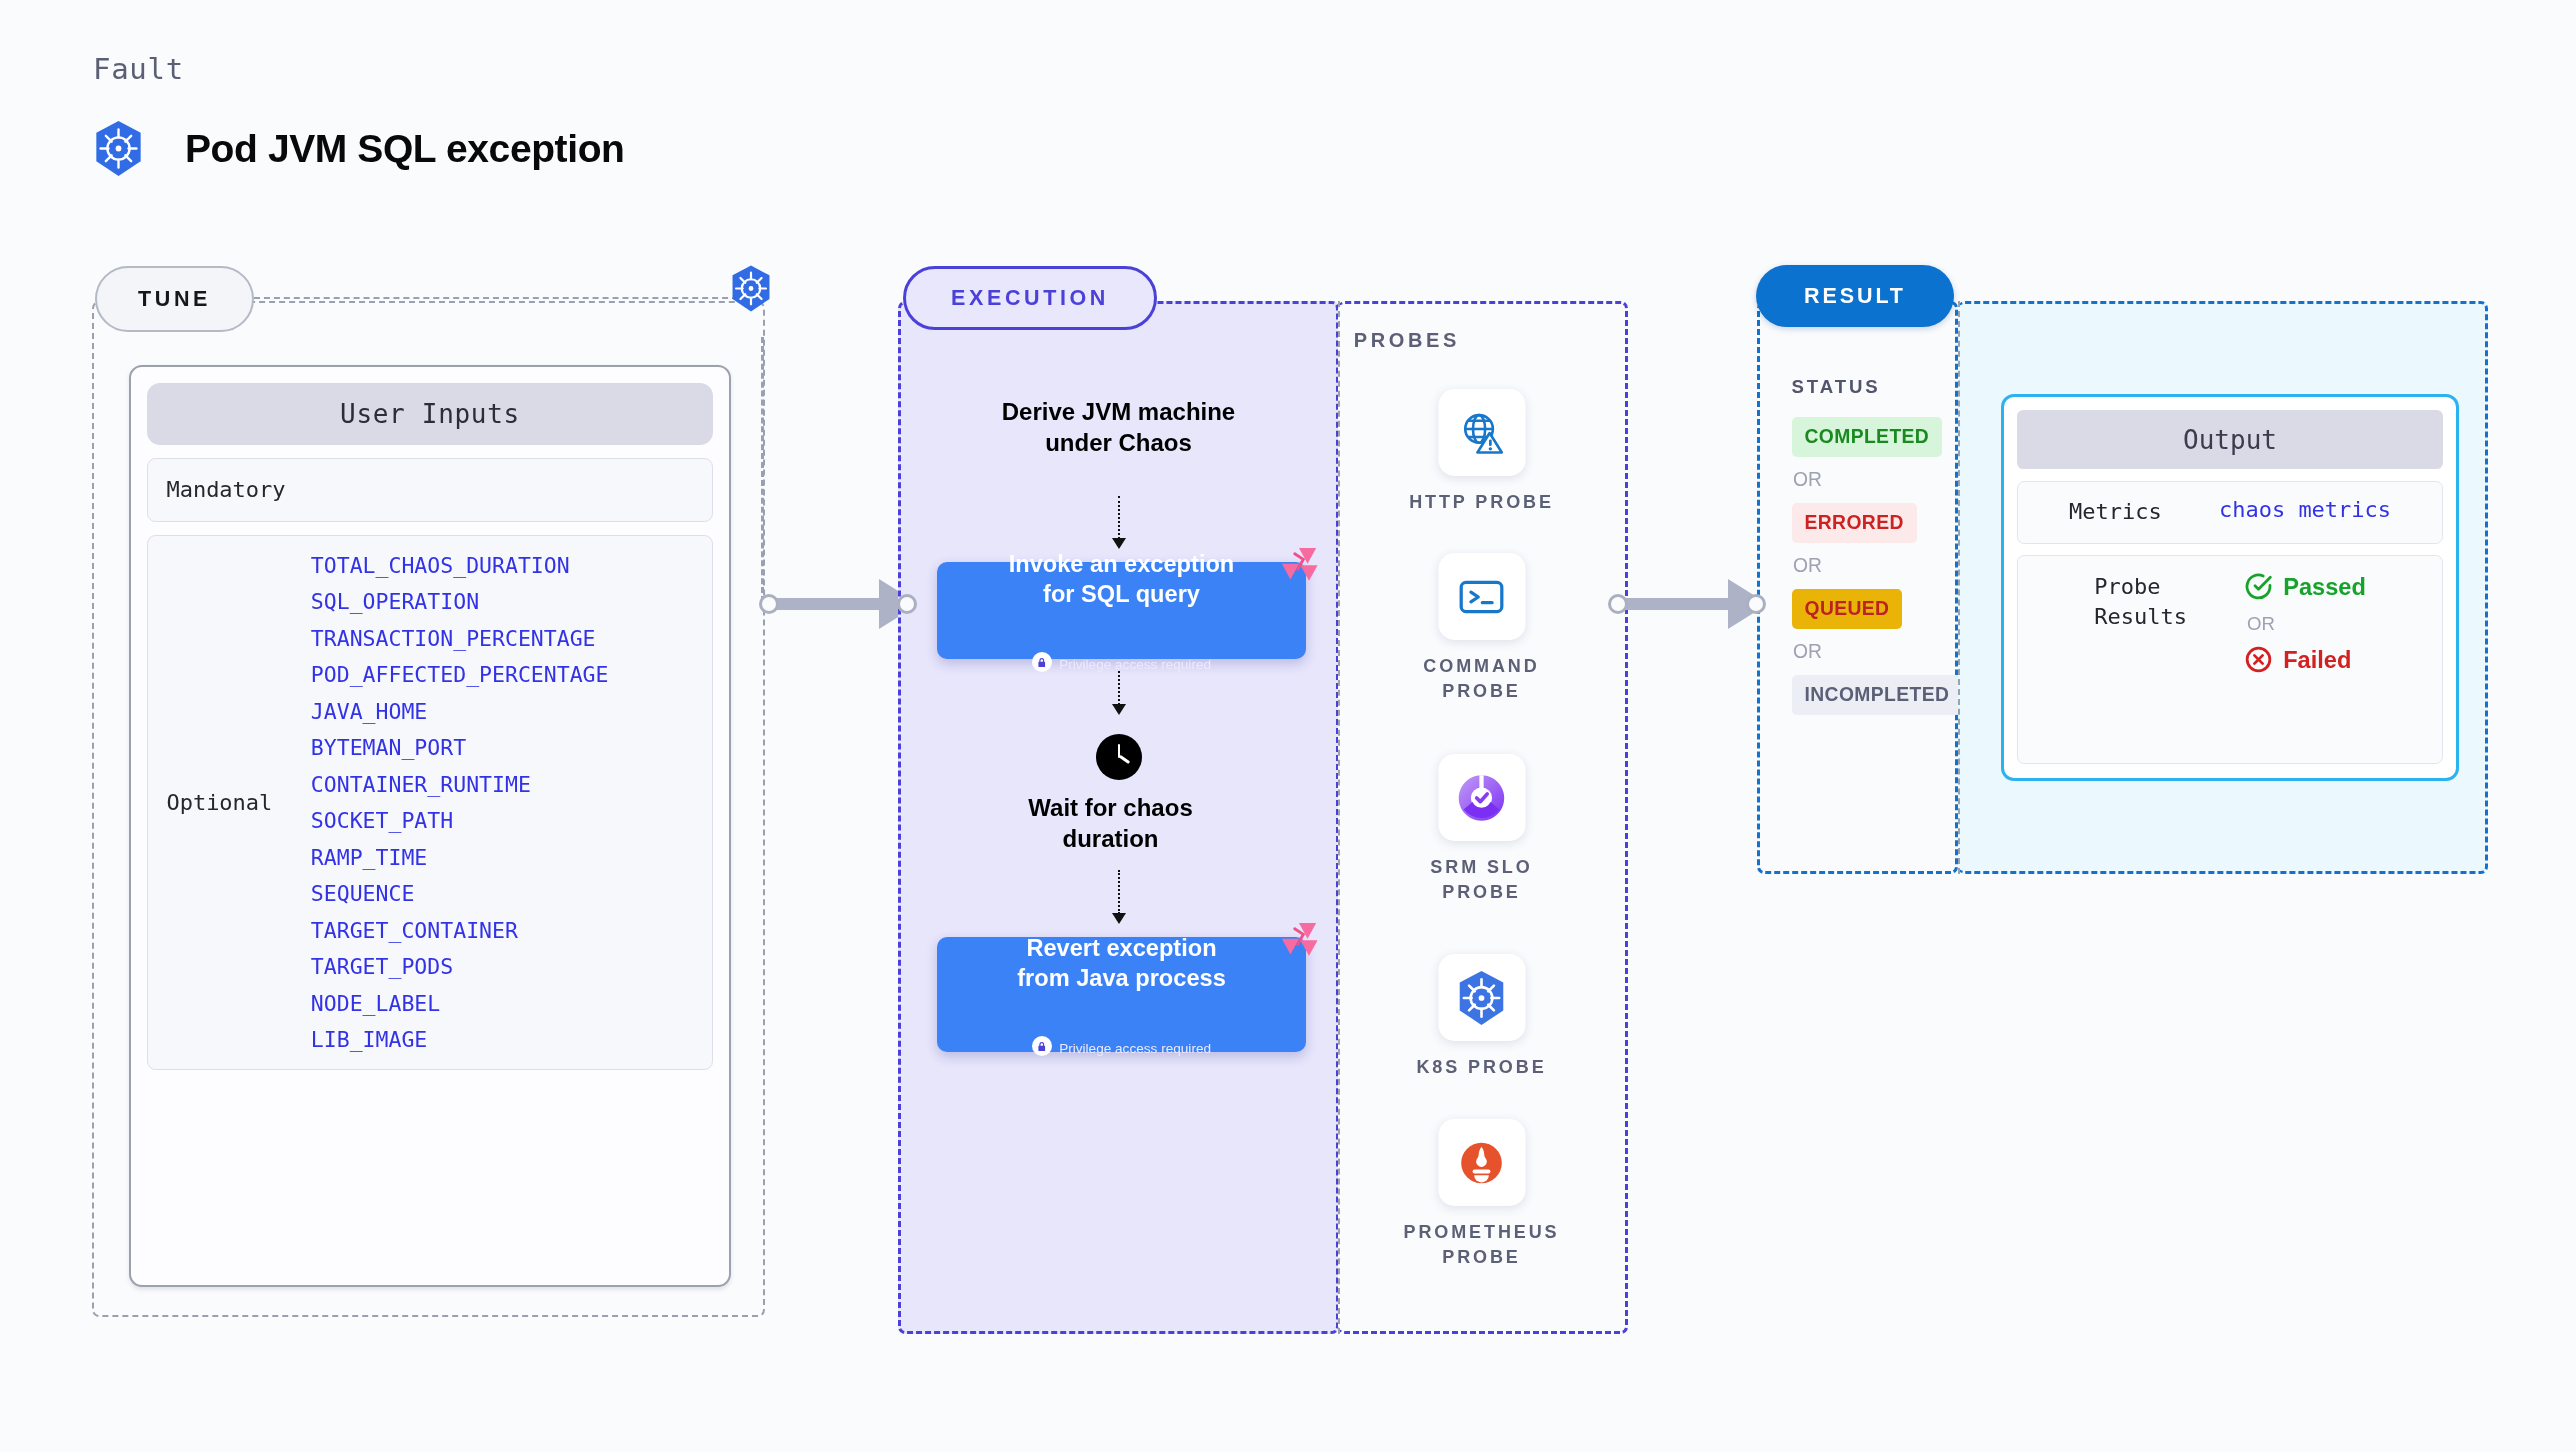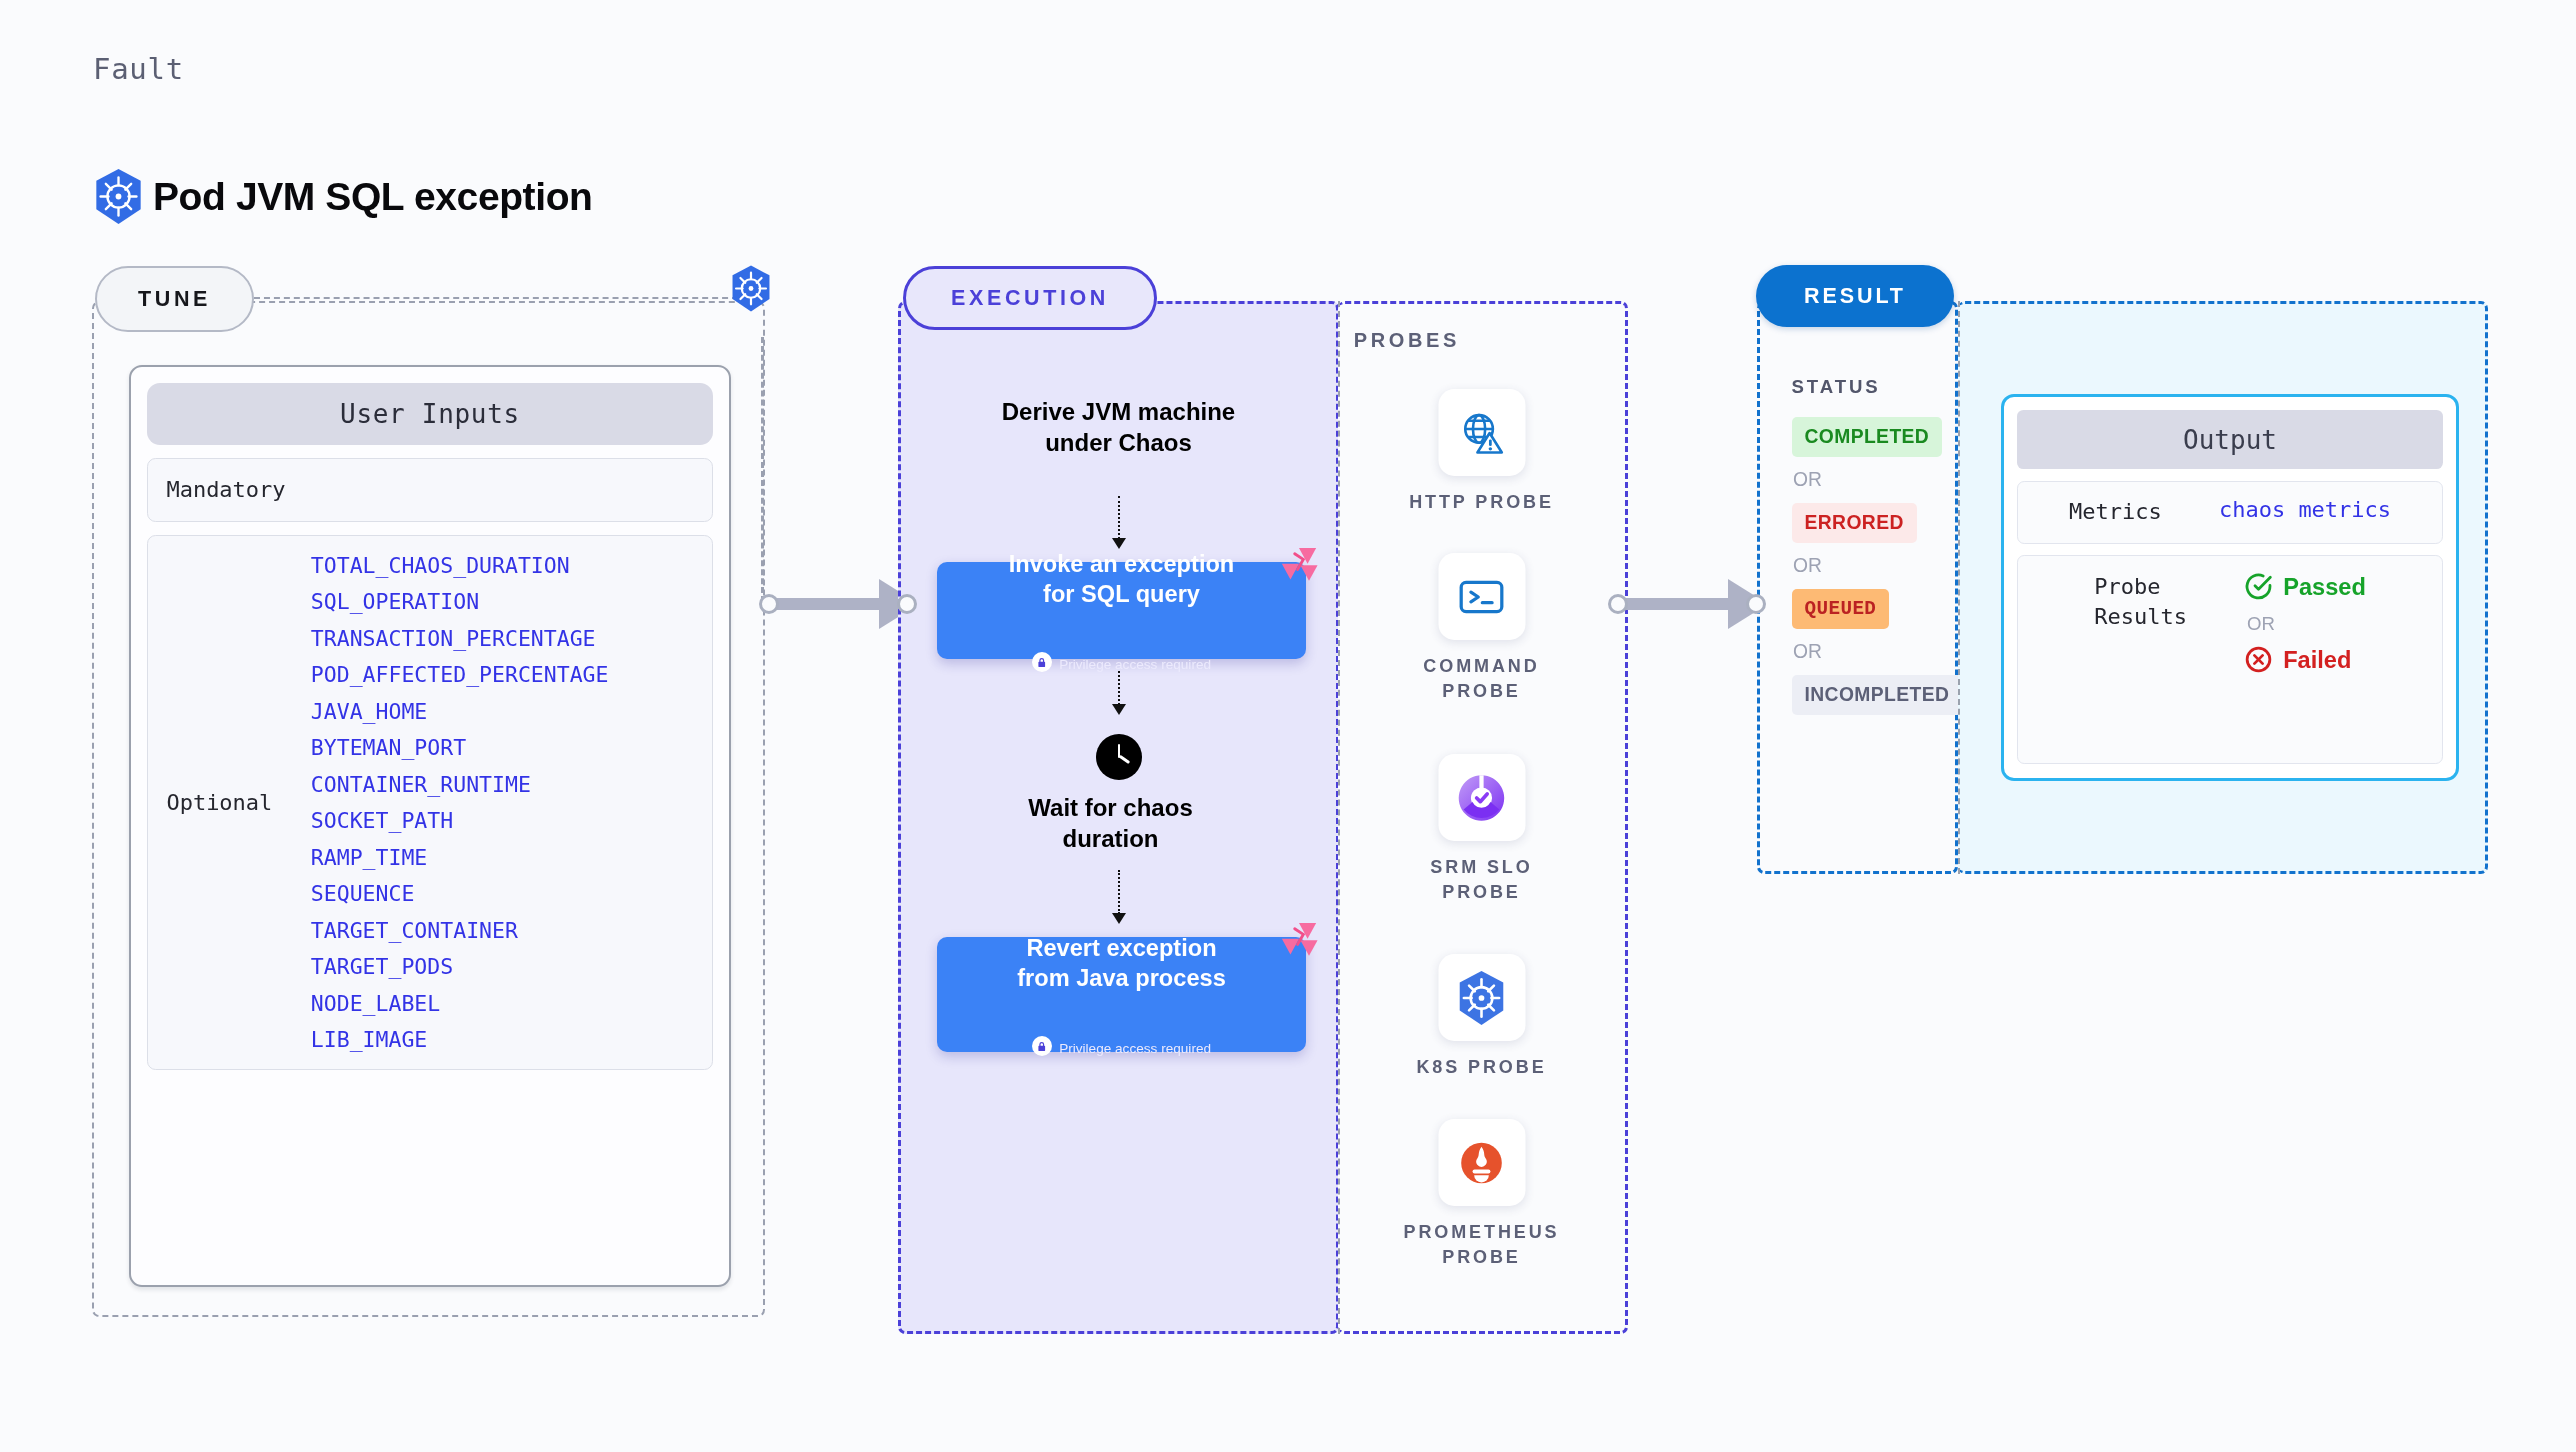--- a/index.html
+++ b/index.html
@@ -12,21 +12,21 @@
   .stage { position: relative; width: 2576px; height: 1452px; }
 
   
   .fault-label {
     position: absolute; left: 93px; top: 52px;
     font-family: "DejaVu Sans Mono", monospace;
     font-size: 29px; color: #5b5f73; letter-spacing: 0.7px;
   }
   .title-row {
     position: absolute; left: 92px; top: 120px;
-    display: flex; align-items: center; gap: 8px; margin-top: 48px;
+    display: flex; align-items: center; gap: 40px;
   }
   .title-text {
     font-size: 39px; font-weight: bold; color: #09090c;
     letter-spacing: -0.4px;
   }
 
   
   .k8s { display:block; }
 
   
@@ -512,21 +512,21 @@
     <div class="dot"></div>
   </div>
 
   <div class="sect" id="result-box">
     <div class="status-heading">STATUS</div>
     <div class="status-list">
       <div class="status-pill" id="pill-0" style="background: rgb(215, 245, 218); color: rgb(26, 138, 32);">COMPLETED</div>
       <div class="status-or">OR</div>
       <div class="status-pill" id="pill-1" style="background: rgb(252, 233, 233); color: rgb(204, 34, 34);">ERRORED</div>
       <div class="status-or">OR</div>
-      <div class="status-pill" id="pill-2" style="background: #fdba74; color: rgb(187, 34, 34); font-family: Liberation Mono, monospace;">QUEUED</div>
+      <div class="status-pill" id="pill-2" style="background: #eab308; color: rgb(187, 34, 34);">QUEUED</div>
       <div class="status-or">OR</div>
       <div class="status-pill" id="pill-3" style="background: rgb(236, 238, 245); color: rgb(92, 96, 119);">INCOMPLETED</div>
     </div>
   </div>
   <div class="sect-label" id="result-label">RESULT</div>
 
   <div class="sect" id="output-box"></div>
   <div class="vline-output"></div>
 
   <div class="output-card">

